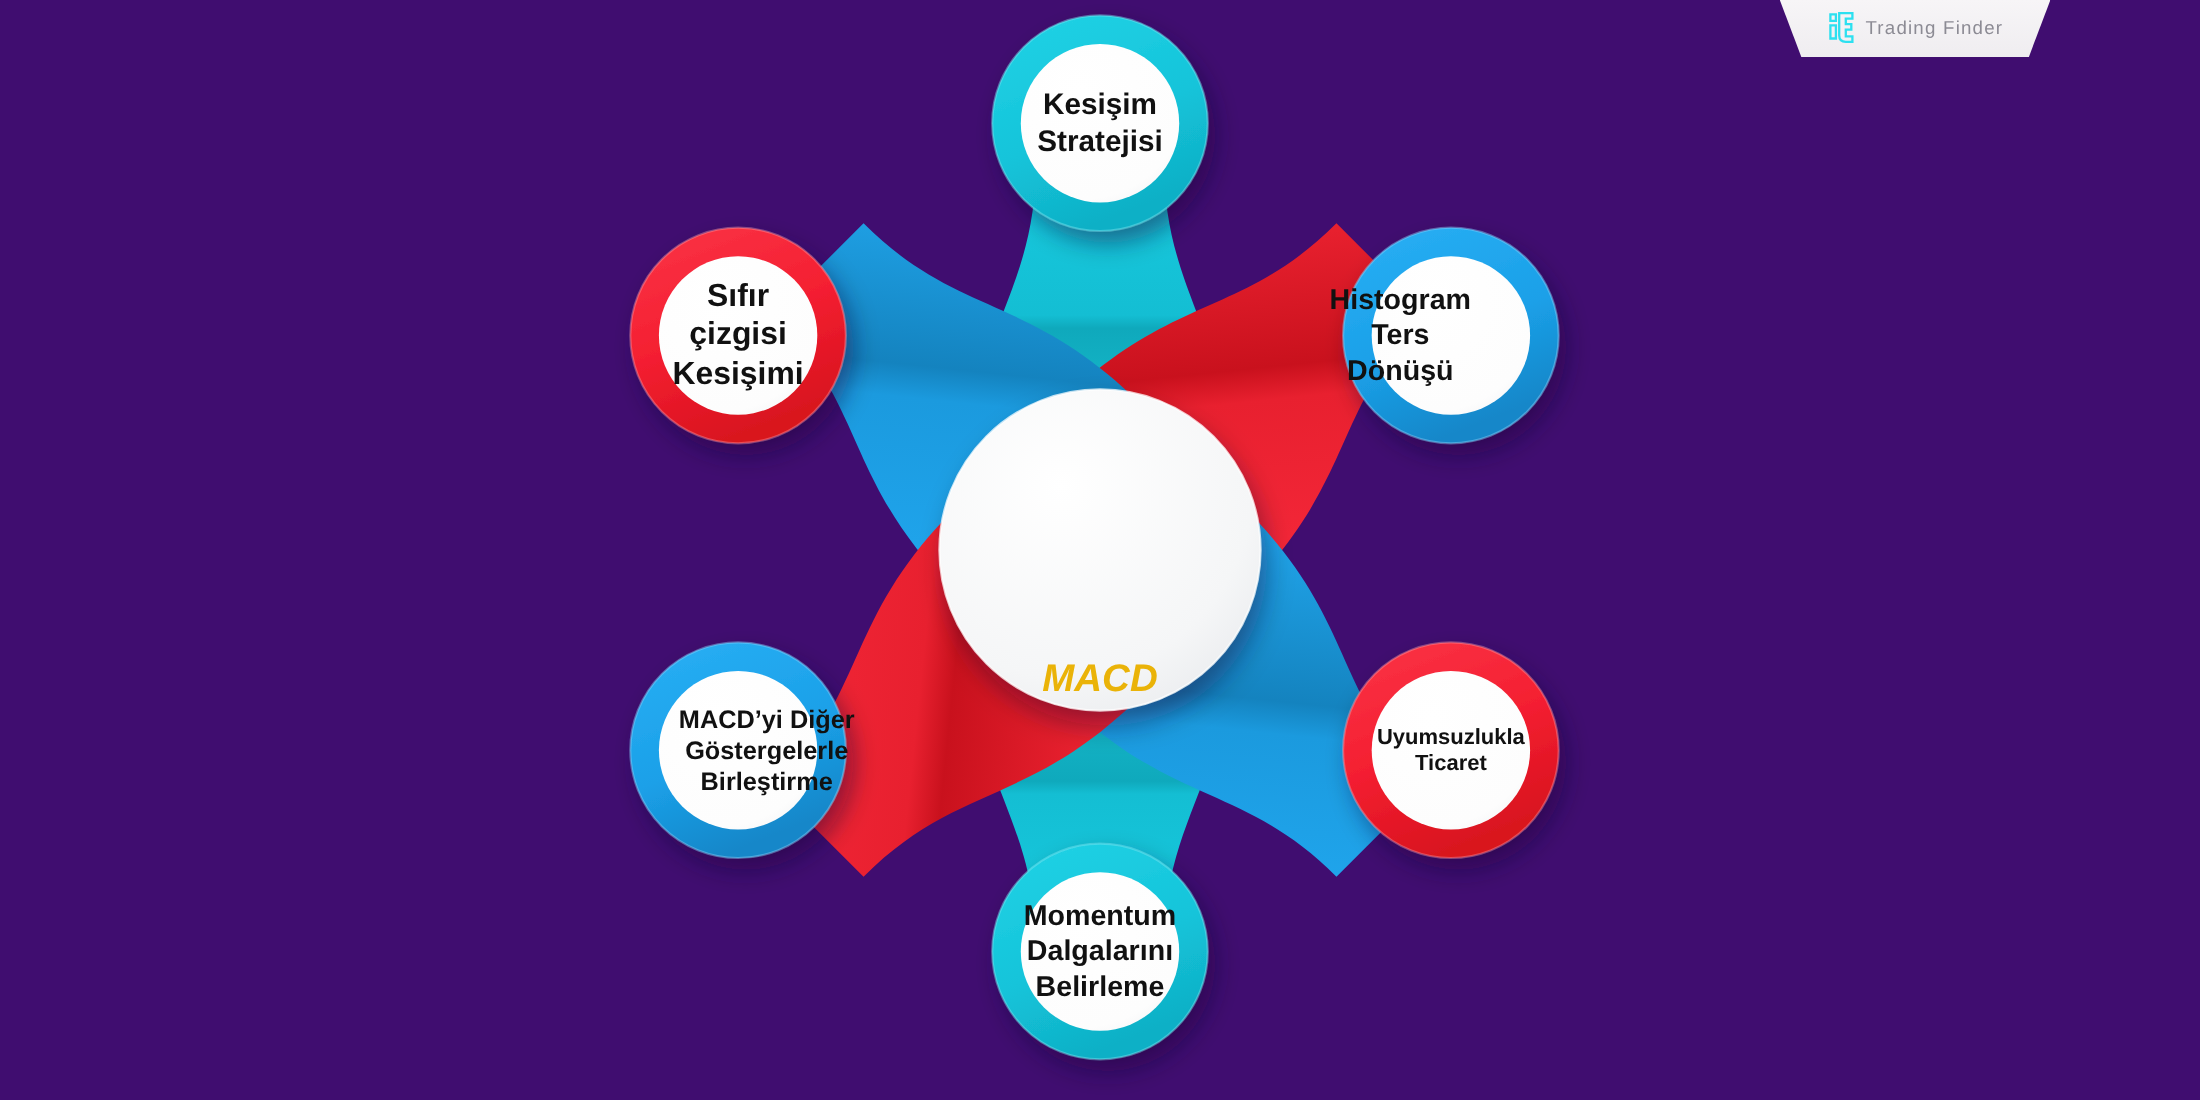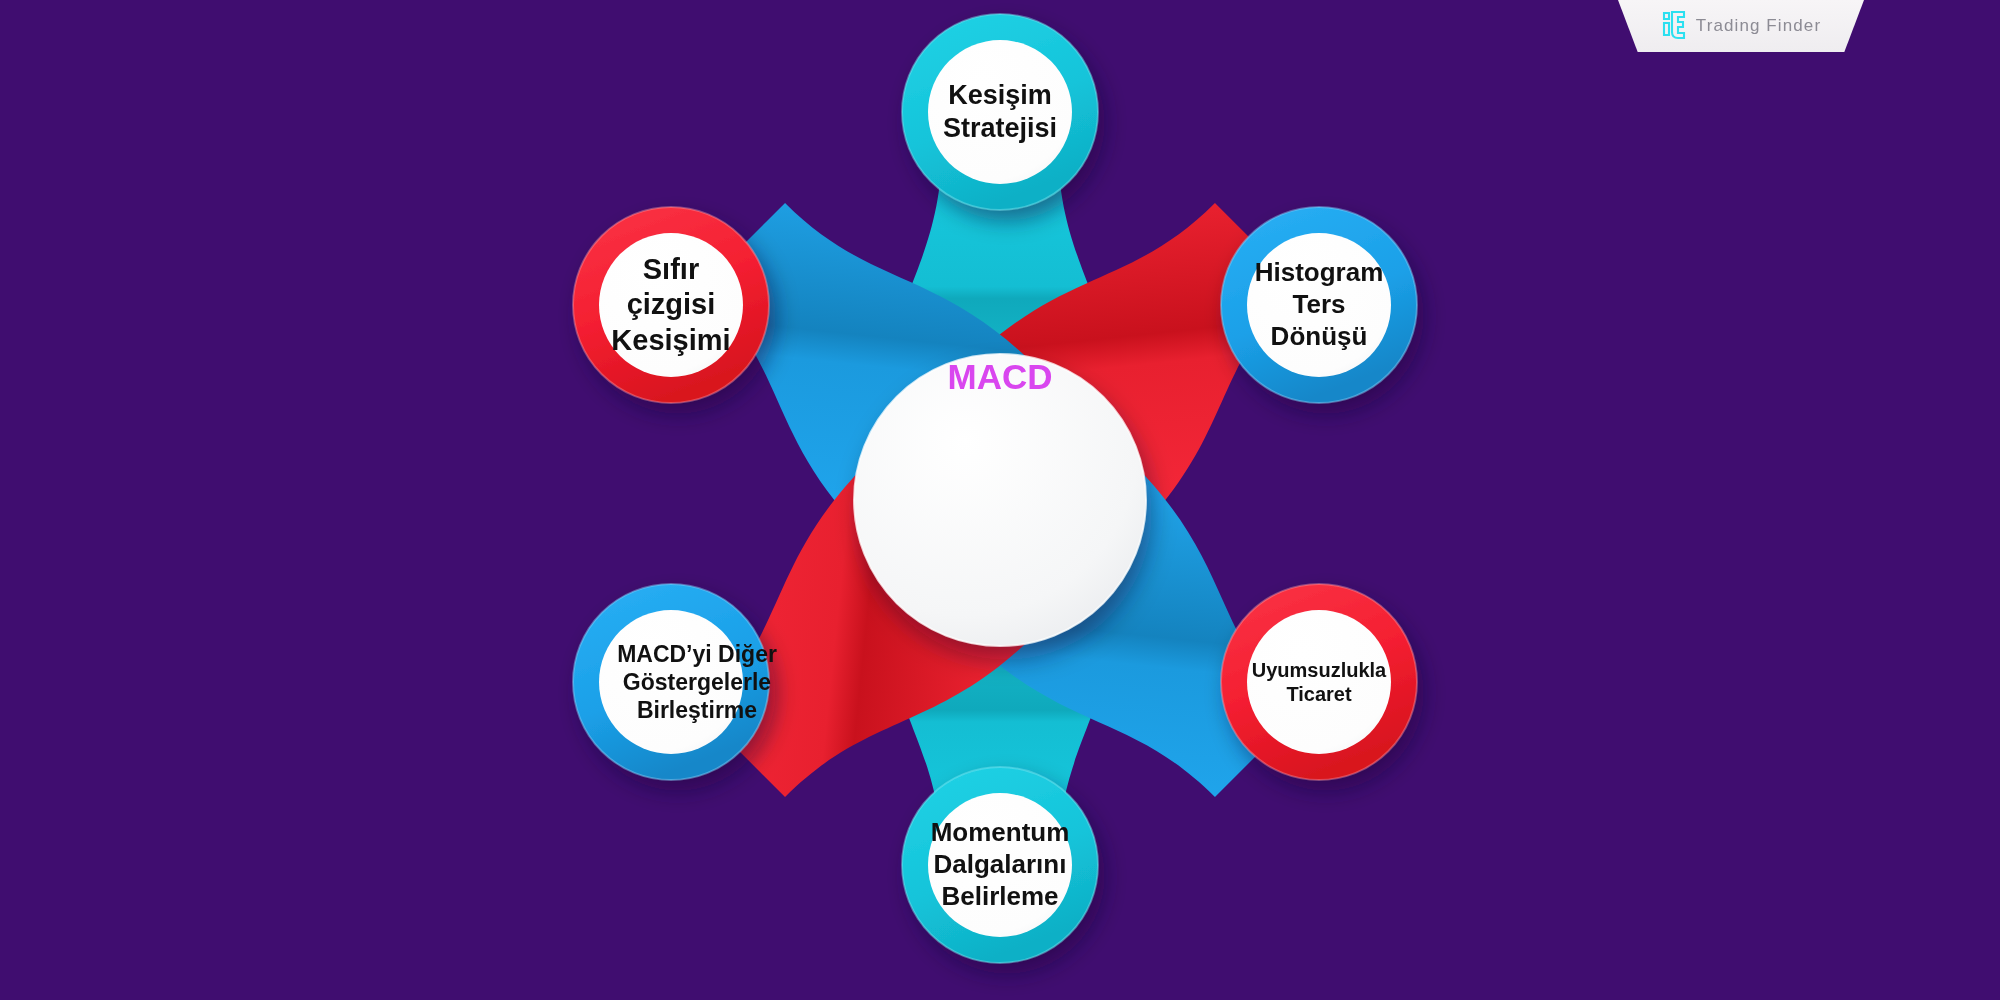--- a/index.html
+++ b/index.html
@@ -57,29 +57,30 @@
     line-height: 1.22;
     pointer-events: none;
     display: flex;
     flex-direction: column;
     align-items: center;
     justify-content: center;
     white-space: pre-line;
   }
   .center-label {
     position: absolute;
-    color: #d946ef;
+    color: #eab308;
     font-weight: bold;
     text-align: center;
     line-height: 1.26;
     display: flex;
     flex-direction: column;
     align-items: center;
-    justify-content: space-between;
+    justify-content: flex-end;
     white-space: pre-line;
+    font-style: italic;
   }
 </style>
 </head>
 <body>
 
 <div id="stage">
 
   <svg id="diagram" viewBox="0 0 2000 1000">
     <defs>
 
@@ -243,21 +244,21 @@
     </g>
   </svg>
 
   <div class="center-label" style="left:855px; top:355px; width:290px; height:290px;">
     <div style="font-size:35px; margin-bottom:6px;">MACD</div>
   </div>
 
   <div class="node-label" style="left:925px; top:42px; width:150px; height:140px; font-size:27px;">Kesişim
 Stratejisi</div>
 
-  <div class="node-label" style="left:1244px; top:235px; width:150px; height:140px; font-size:26px;">Histogram
+  <div class="node-label" style="left:1198px; top:235px; width:150px; height:140px; font-size:26px;">Histogram
 Ters
 Dönüşü</div>
 
   <div class="node-label" style="left:1240px; top:612px; width:158px; height:140px; font-size:20px;">Uyumsuzlukla
 Ticaret</div>
 
   <div class="node-label" style="left:922px; top:795px; width:156px; height:140px; font-size:26px;">Momentum
 Dalgalarını
 Belirleme</div>
 

